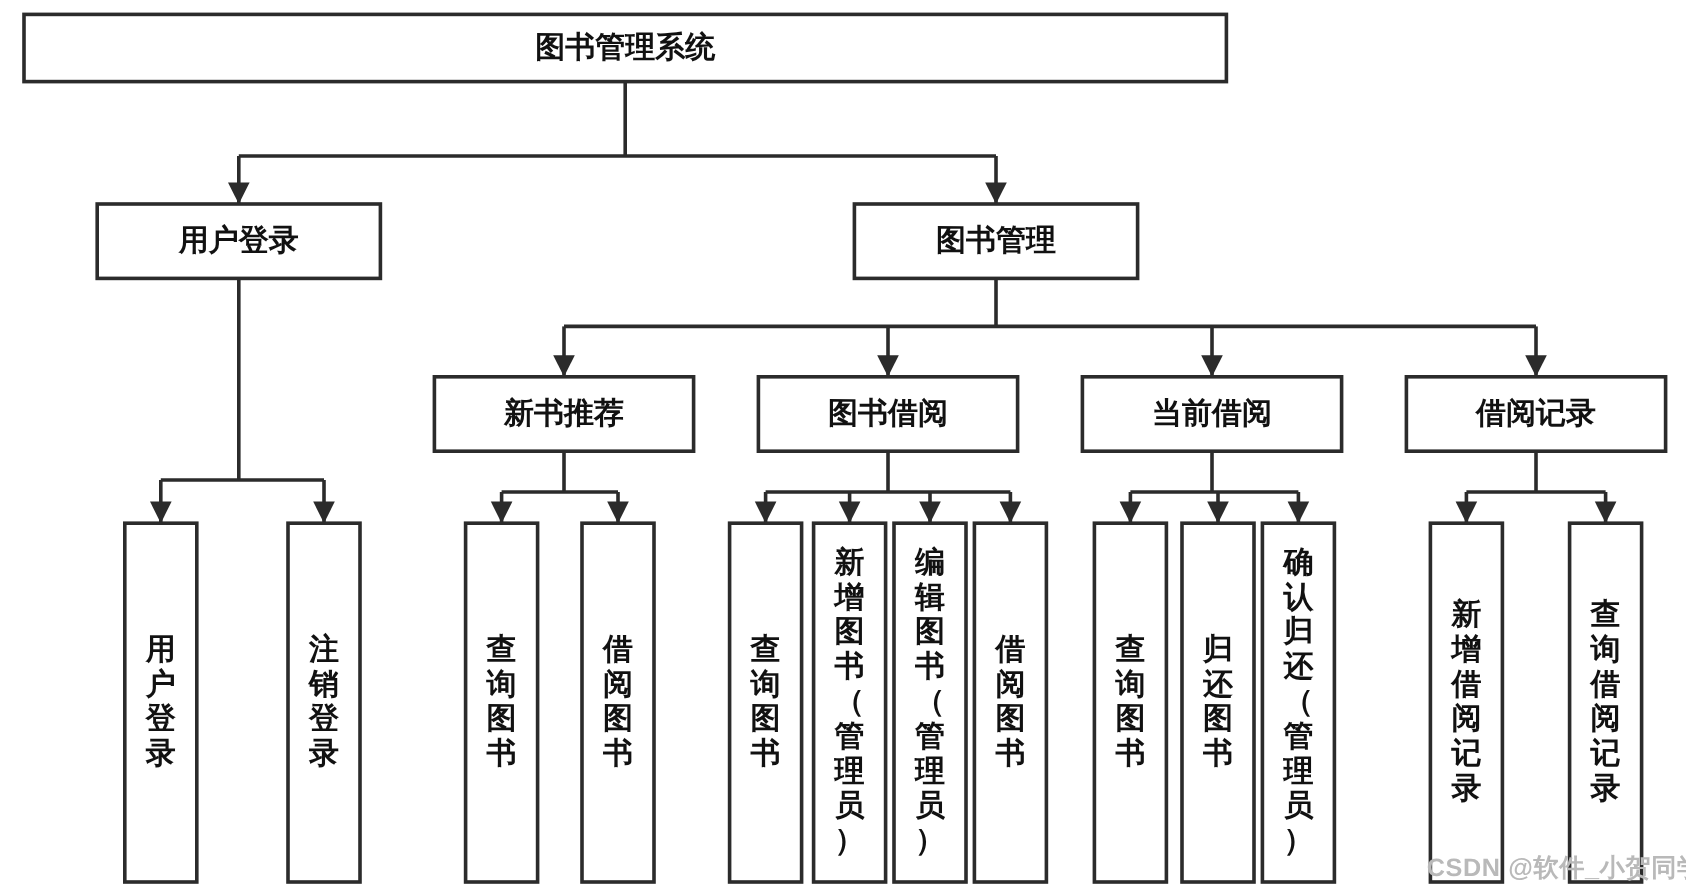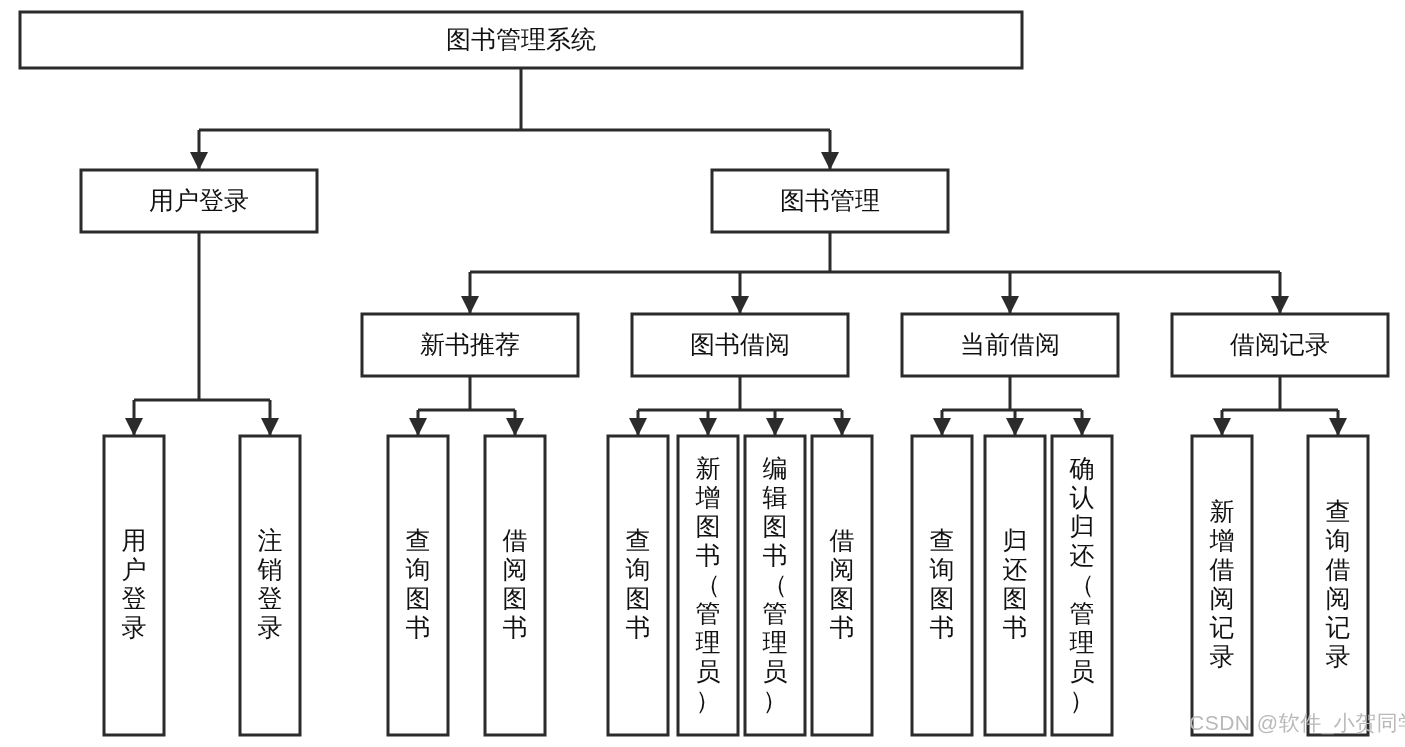--- a/index.html
+++ b/index.html
@@ -1,20 +1,20 @@
 <!DOCTYPE html>
 <html><head>
 <meta charset="utf-8">
 <style>
   html,body{margin:0;padding:0;background:#ffffff;}
   body{
     font-family:"Liberation Sans","DejaVu Sans",sans-serif;
     width:1405px;height:747px;overflow:hidden;position:relative;
   }
-  #diagram-root{position:relative;width:1405px;height:747px;}
+  #diagram-root{position:relative;width:1405px;height:747px;font-weight:bold;}
   svg.flow{position:absolute;top:0;left:0;width:1405px;height:747px;}
   svg.flow .node-box{fill:#ffffff;stroke:#2b2b2b;stroke-width:3;}
   svg.flow .conn{stroke:#2b2b2b;stroke-width:3;fill:none;stroke-linecap:butt;}
   svg.flow .arrow{fill:#2b2b2b;stroke:none;}
   svg.flow text.node-label{
     font-family:"Liberation Sans","DejaVu Sans",sans-serif;
     fill:#111111;
     dominant-baseline:middle;
   }
   svg.flow text.h-label{font-size:25px;text-anchor:middle;}

